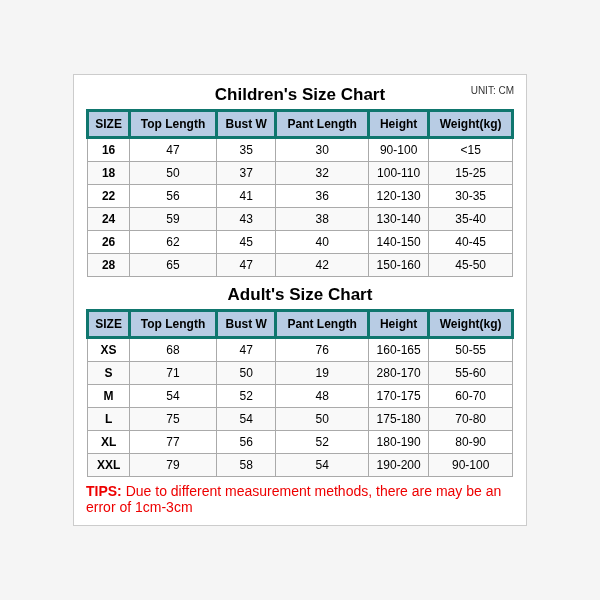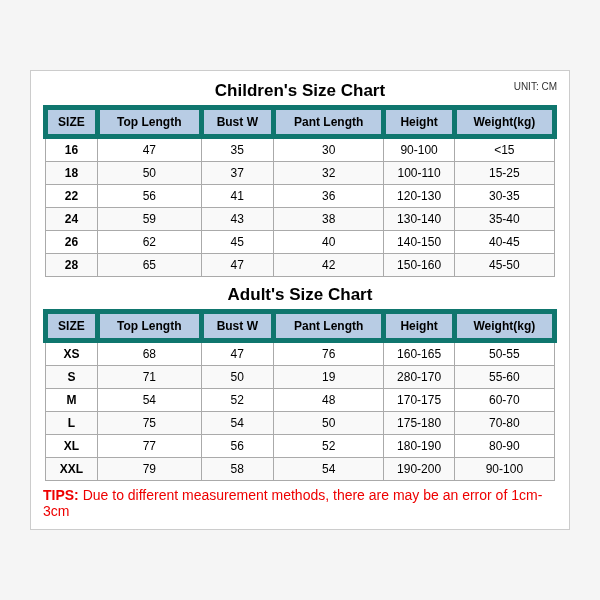--- a/index.html
+++ b/index.html
@@ -8,21 +8,21 @@
       height: 600px;
       background: #f5f5f5;
       display: flex;
       align-items: center;
       justify-content: center;
       font-family: Arial, sans-serif;
     }
     .chart-container {
       background: #fff;
       border: 1px solid #ccc;
-      width: 540px;
+      width: 454px;
       padding: 10px 12px 10px 12px;
     }
     .section-title-row {
       display: flex;
       align-items: baseline;
       justify-content: center;
       position: relative;
       margin-bottom: 4px;
     }
     .section-title {
@@ -36,21 +36,21 @@
       font-size: 10px;
       color: #333;
     }
     table {
       width: 100%;
       border-collapse: collapse;
       font-size: 12px;
     }
     th {
       background: #b8cce4;
-      border: 5px solid #0f766e;
+      border: 3px solid #0f766e;
       padding: 5px 3px;
       text-align: center;
       font-weight: bold;
       font-size: 12px;
       margin-left: 36px;
     }
     td {
       border: 1px solid #aaa;
       padding: 4px 3px;
       text-align: center;

